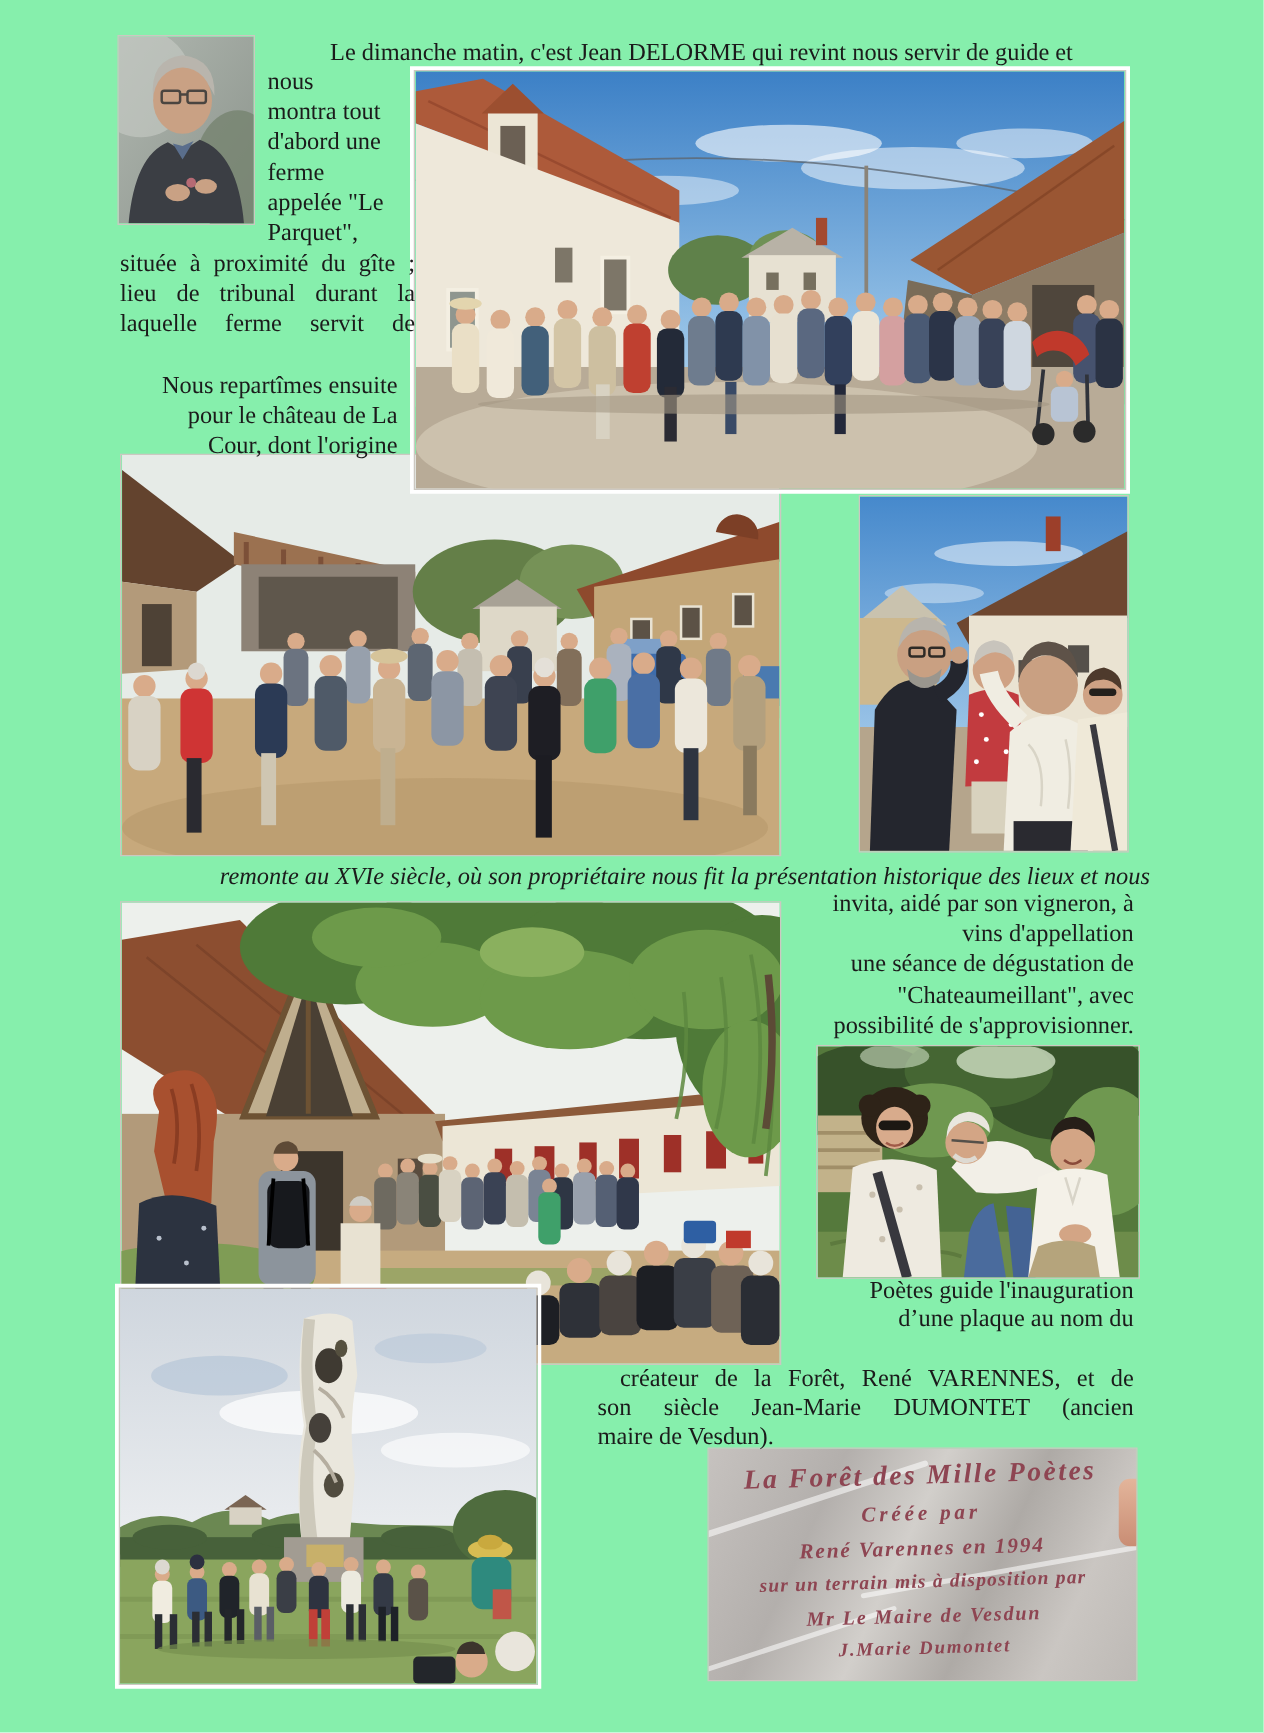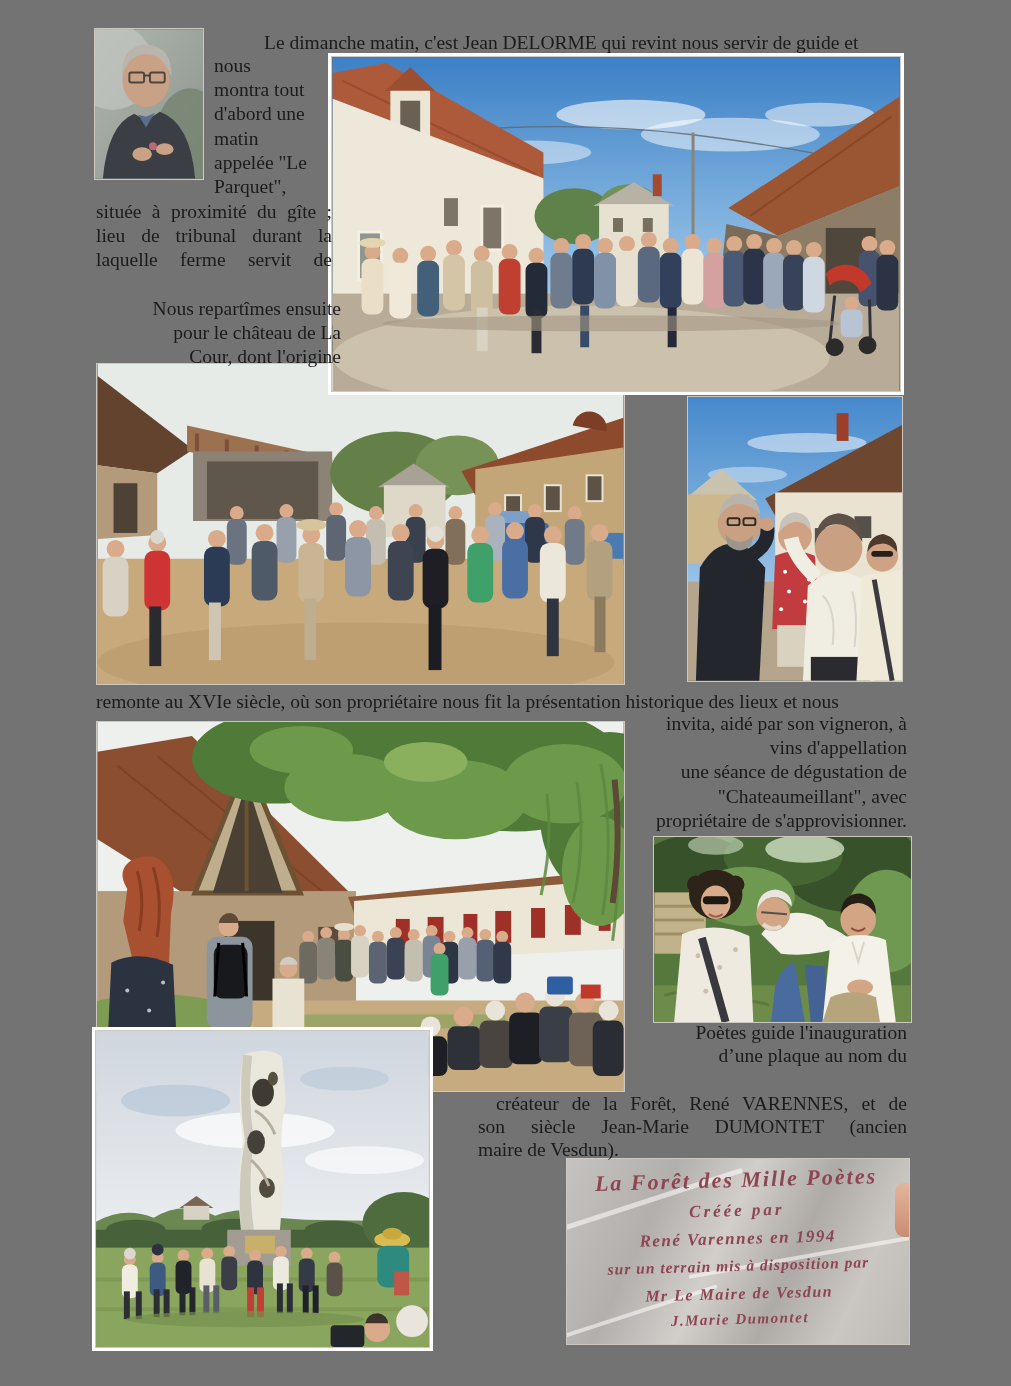--- a/index.html
+++ b/index.html
@@ -1,22 +1,22 @@
 <!DOCTYPE html>
 <html><head>
 <meta charset="utf-8">
 <style>
   html,body{margin:0;padding:0;background:#ffffff;}
-  #page{position:relative;width:1011px;height:1386px;background:#737373;overflow:hidden;
+  #page{position:relative;width:1011px;height:1386px;background:#86efac;overflow:hidden;
         font-family:"Liberation Serif","DejaVu Serif",serif;color:#1b1b1b;}
   .txt{position:absolute;font-size:19.5px;line-height:24.2px;z-index:6;}
   .nw{white-space:nowrap;}
   .jl{text-align:justify;text-align-last:justify;}
   .ral{text-align:right;}
-  .ctr{text-align:left;}
+  .ctr{text-align:right;font-style:italic;}
   .photo{position:absolute;box-sizing:border-box;border:1px solid #ccc8c1;overflow:hidden;}
   .photo svg{display:block;width:100%;height:100%;}
   .rim{box-shadow:0 0 0 3px #ffffff;}
   
   #plaque{background:
      linear-gradient(115deg,#c6c2bf 0%,#b3afac 26%,#d2cfcb 45%,#aeaaa6 64%,#cac6c2 82%,#bdb9b5 100%);}
   .vein{position:absolute;background:rgba(255,255,255,.55);transform:rotate(-18deg);border-radius:3px;}
   .plqwrap{position:absolute;inset:0;transform:rotate(-1.6deg);z-index:2;}
   .plq{position:absolute;left:0;right:0;text-align:center;color:#8e4552;
        font-style:italic;font-weight:bold;letter-spacing:1.5px;}
@@ -27,45 +27,45 @@
 <body>
 
 <div id="page">
 
   <div class="txt nw" style="left:264px;top:31px;">Le dimanche matin, c'est Jean DELORME qui revint nous servir de guide et</div>
 
   <div class="txt" style="left:214px;top:54px;width:118px;">
     <div>nous</div>
     <div>montra tout</div>
     <div>d'abord une</div>
-    <div>matin</div>
+    <div>ferme</div>
     <div>appelée "Le</div>
     <div>Parquet",</div>
   </div>
 
   <div class="txt" style="left:96px;top:200px;width:236px;">
     <div class="jl">située à proximité du gîte ;</div>
     <div class="jl">lieu de tribunal durant la</div>
     <div class="jl">laquelle ferme servit de</div>
   </div>
 
-  <div class="txt ral" style="left:107px;top:297px;width:234px;">
+  <div class="txt ral" style="left:84px;top:297px;width:234px;">
     <div>Nous repartîmes ensuite</div>
     <div>pour le château de La</div>
     <div>Cour, dont l'origine</div>
   </div>
 
   <div class="txt ctr nw" style="left:96px;top:690px;width:824px;">remonte au XVIe siècle, où son propriétaire nous fit la présentation historique des lieux et nous</div>
 
   <div class="txt ral" style="left:597px;top:712px;width:310px;">
     <div>invita, aidé par son vigneron, à</div>
     <div>vins d'appellation</div>
     <div>une séance de dégustation de</div>
     <div>"Chateaumeillant", avec</div>
-    <div>propriétaire de s'approvisionner.</div>
+    <div>possibilité de s'approvisionner.</div>
   </div>
 
   <div class="txt ral" style="left:599px;top:1021px;width:308px;line-height:23.2px;">
     <div>Poètes guide l'inauguration</div>
     <div>d’une plaque au nom du</div>
   </div>
 
   <div class="txt" style="left:478px;top:1092px;width:429px;line-height:23.2px;">
     <div class="jl" style="padding-left:18px;font-family:Liberation Serif, serif;">créateur de la Forêt, René VARENNES, et de</div>
     <div class="jl">son siècle Jean-Marie DUMONTET (ancien</div>

